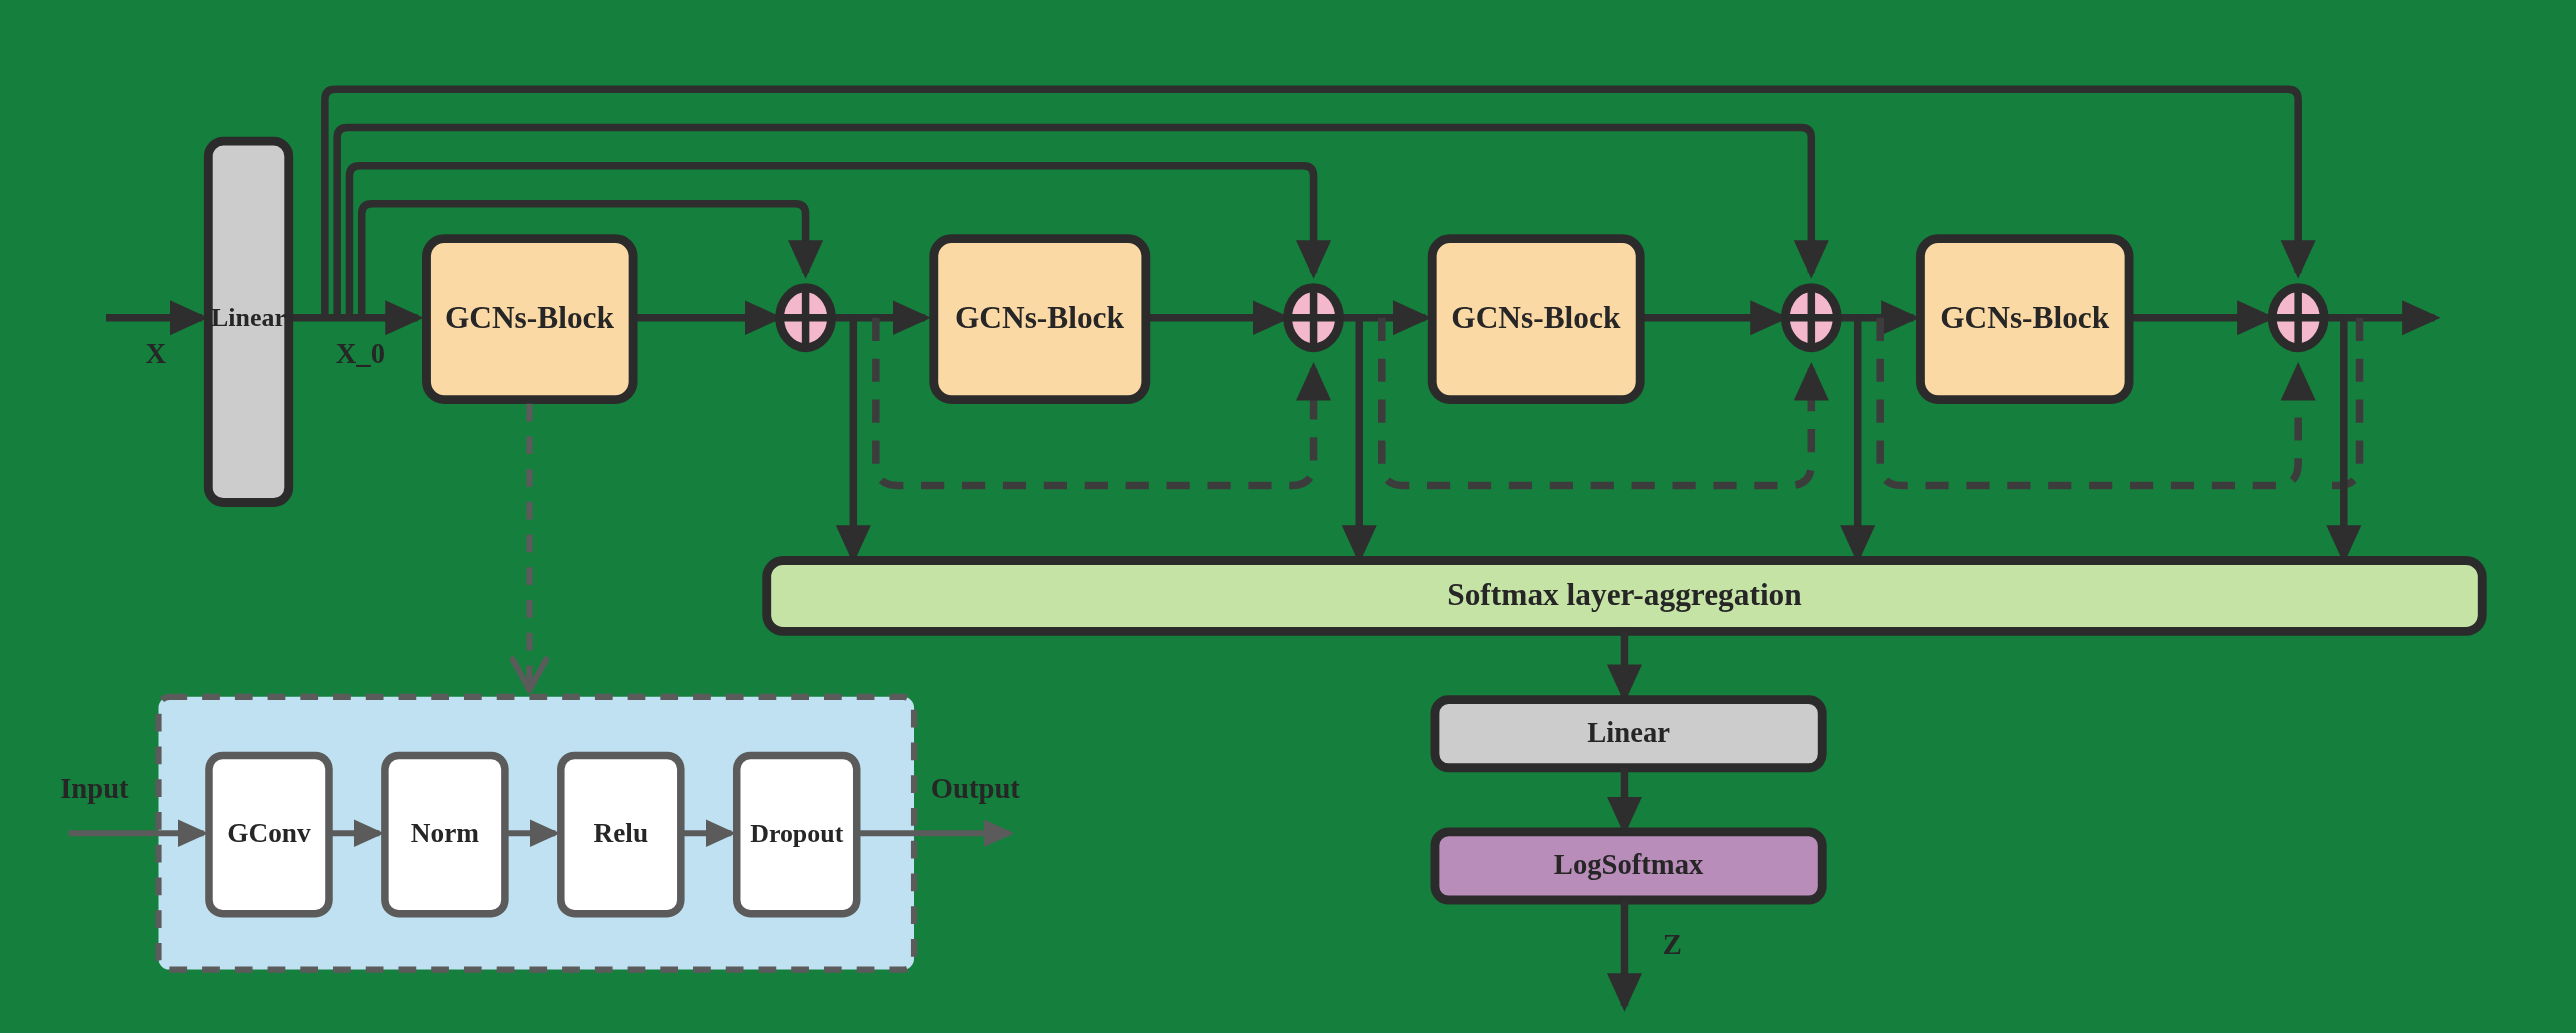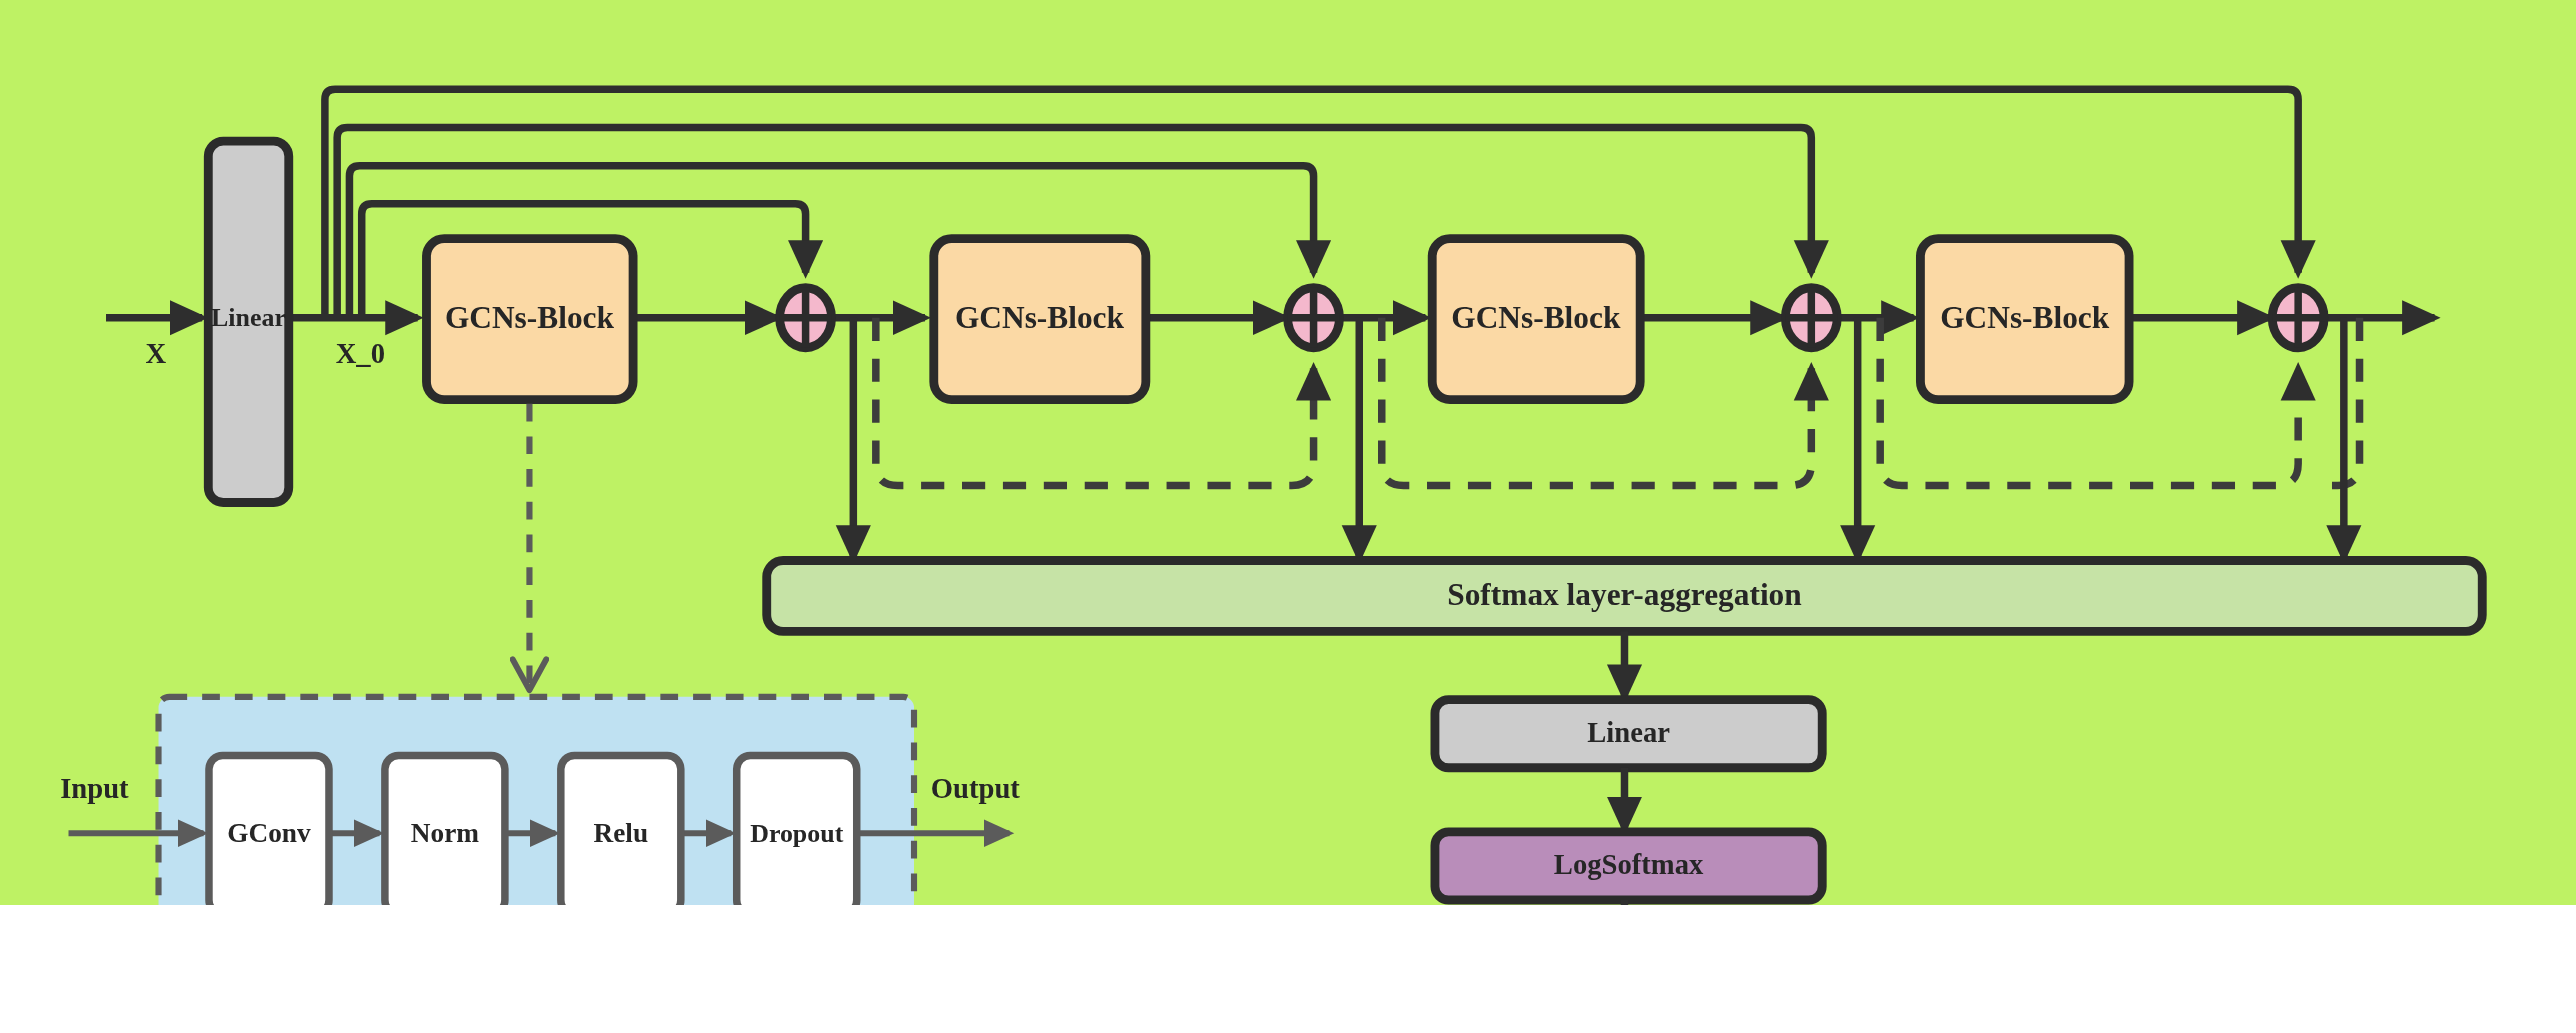--- a/index.html
+++ b/index.html
@@ -1,19 +1,19 @@
 <!DOCTYPE html>
 <html style="font-size:11px"><head>
 <meta charset="utf-8">
 <style>
   html,body{margin:0;padding:0;background:#ffffff;}
   #root{
     position:relative;
-    width:2576px;height:905px;
-    background:#bef264;
+    width:2576px;height:1033px;
+    background:#15803d;
     font-family:"Liberation Serif", serif;
     overflow:hidden;
   }
   svg#diagram{position:absolute;left:0;top:0;width:2576px;height:1033px;display:block;}
   .blk-text{
     font-family:"Liberation Serif", serif;
     font-weight:bold;
     fill:#262626;
     text-anchor:middle;
     dominant-baseline:middle;

